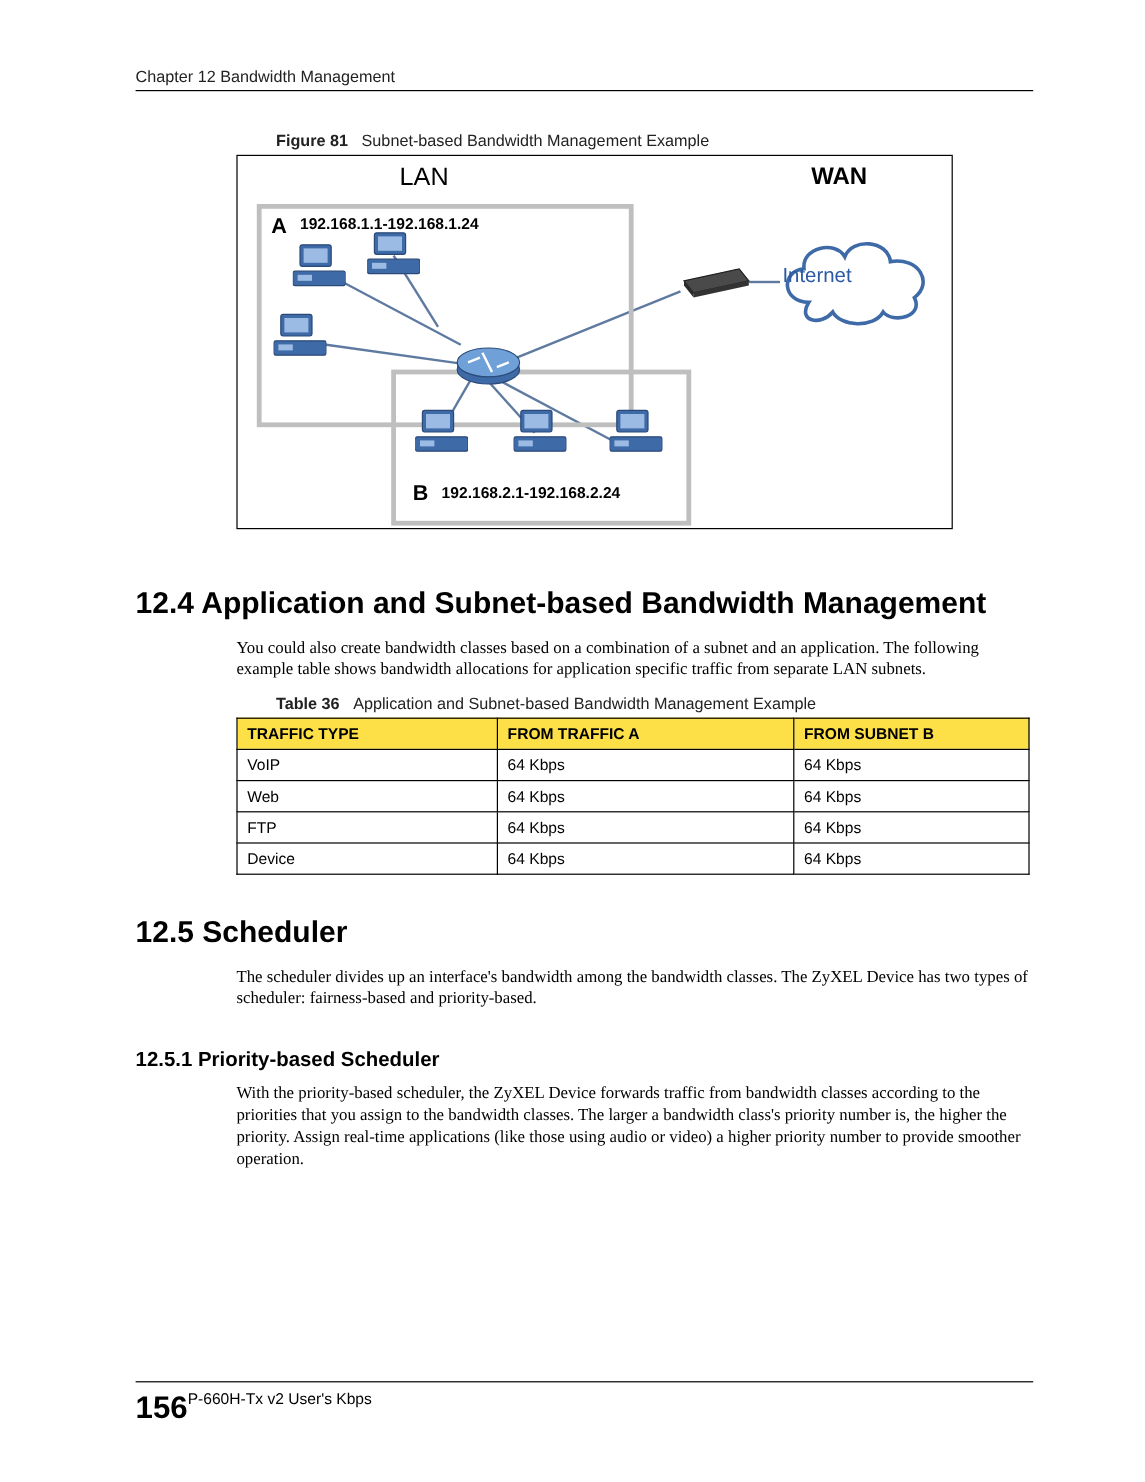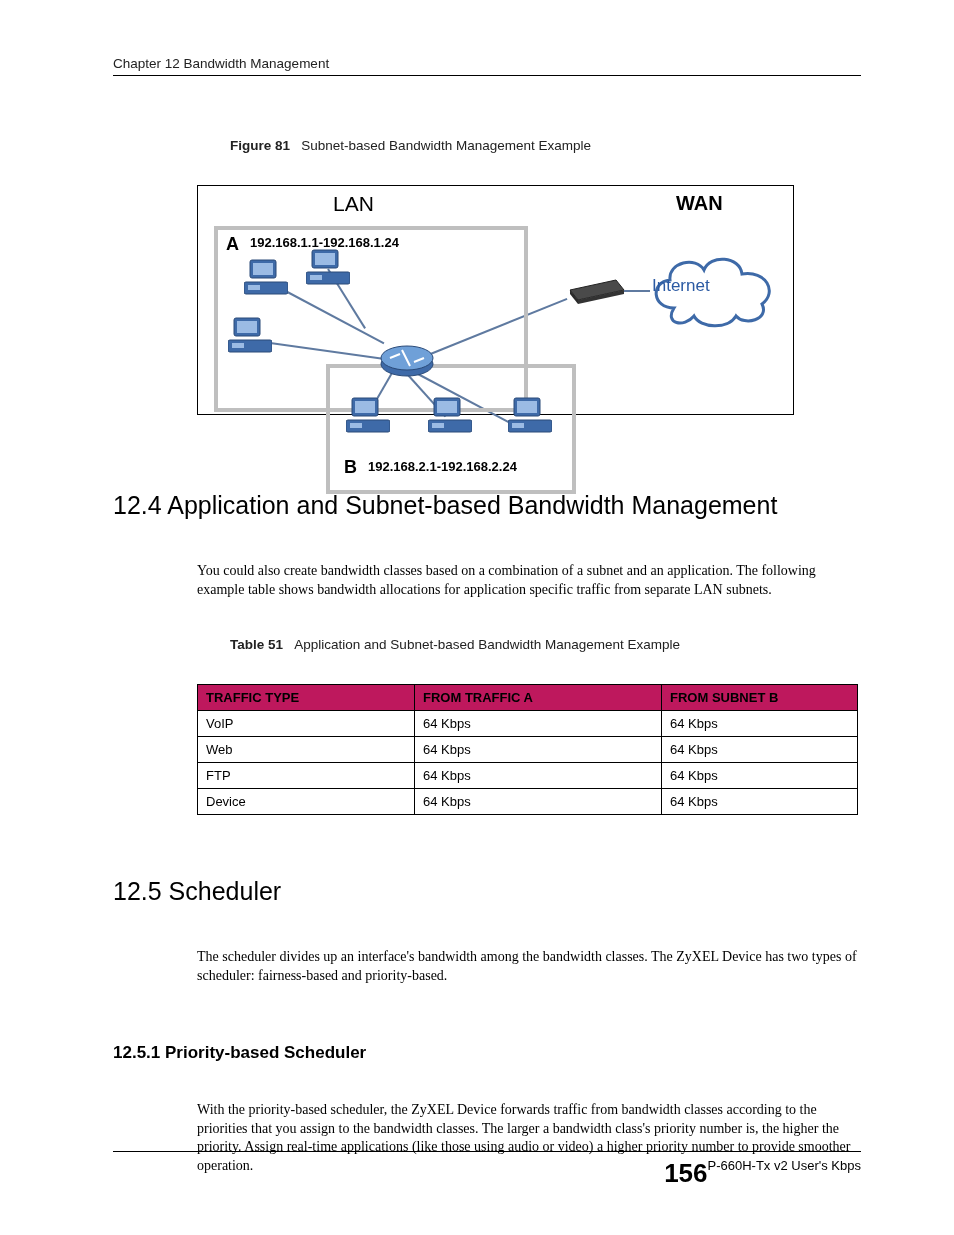--- a/index.html
+++ b/index.html
@@ -12,21 +12,20 @@
     height: 1235px;
     position: relative;
     box-sizing: border-box;
   }
   .page {
     padding: 56px 93px 50px 113px;
     box-sizing: border-box;
     height: 100%;
     display: flex;
     flex-direction: column;
-    gap: 28px;
   }
   .header-line {
     font-family: Arial, Helvetica, sans-serif;
     font-size: 13.5px;
     color: #222;
     padding-bottom: 4px;
     border-bottom: 1px solid #000;
     margin-bottom: 34px;
   }
   .figure-caption, .table-caption {
@@ -120,21 +119,21 @@
 
   .link {
     position: absolute;
     height: 2px;
     background: #5f7aa0;
     transform-origin: left center;
   }
 
   h1.section {
     font-family: Arial, Helvetica, sans-serif;
-    font-weight: normal;
+    font-weight: bold;
     font-size: 25px;
     margin: 20px 0 14px 0;
   }
   h2.subsection {
     font-family: Liberation Sans, sans-serif;
     font-weight: bold;
     font-size: 17px;
     margin: 20px 0 10px 0;
   }
   p.body {
@@ -146,40 +145,40 @@
   }
 
   table.data {
     margin-left: 84px;
     border-collapse: collapse;
     width: 661px;
     font-family: Arial, Helvetica, sans-serif;
     font-size: 13px;
   }
   table.data th {
-    background: #be185d;
+    background: #fde047;
     text-align: left;
     font-weight: bold;
     padding: 5px 8px;
     border: 1px solid #000;
   }
   table.data td {
     padding: 5px 8px;
     border: 1px solid #000;
   }
 
   .footer {
     position: absolute;
     bottom: 46px;
     left: 113px;
     right: 93px;
     border-top: 1px solid #000;
     padding-top: 6px;
     display: flex;
-    justify-content: flex-end;
+    justify-content: flex-start;
     align-items: flex-start;
     font-family: Arial, Helvetica, sans-serif;
   }
   .page-number {
     font-size: 26px;
     font-weight: bold;
   }
   .guide-name {
     font-size: 13px;
   }
@@ -287,21 +286,21 @@
           <path d="M30 60 C8 60 6 34 26 32 C24 14 52 8 60 22 C66 6 96 8 98 26 C122 22 134 44 118 56 C126 72 100 78 92 68 C84 82 56 80 50 68 C40 80 20 76 30 60 Z" fill="#ffffff" stroke="#3e6aa8" stroke-width="3"></path>
         </svg>
     </div>
     <div class="cloud-label">Internet</div>
   </div>
 
   <h1 class="section">12.4  Application and Subnet-based Bandwidth Management</h1>
   <p class="body">You could also create bandwidth classes based on a combination of a subnet and an application. The following example table shows bandwidth allocations for application specific traffic from separate LAN subnets.</p>
 
   <div class="table-caption">
-    <b>Table 51</b>&nbsp;&nbsp;&nbsp;<span>Application and Subnet-based Bandwidth Management Example</span>
+    <b>Table 36</b>&nbsp;&nbsp;&nbsp;<span>Application and Subnet-based Bandwidth Management Example</span>
   </div>
 
   <table class="data">
     <thead>
       <tr>
         <th style="width:200px;">TRAFFIC TYPE</th>
         <th style="width:230px;">FROM TRAFFIC A</th>
         <th>FROM SUBNET B</th>
       </tr>
     </thead>

